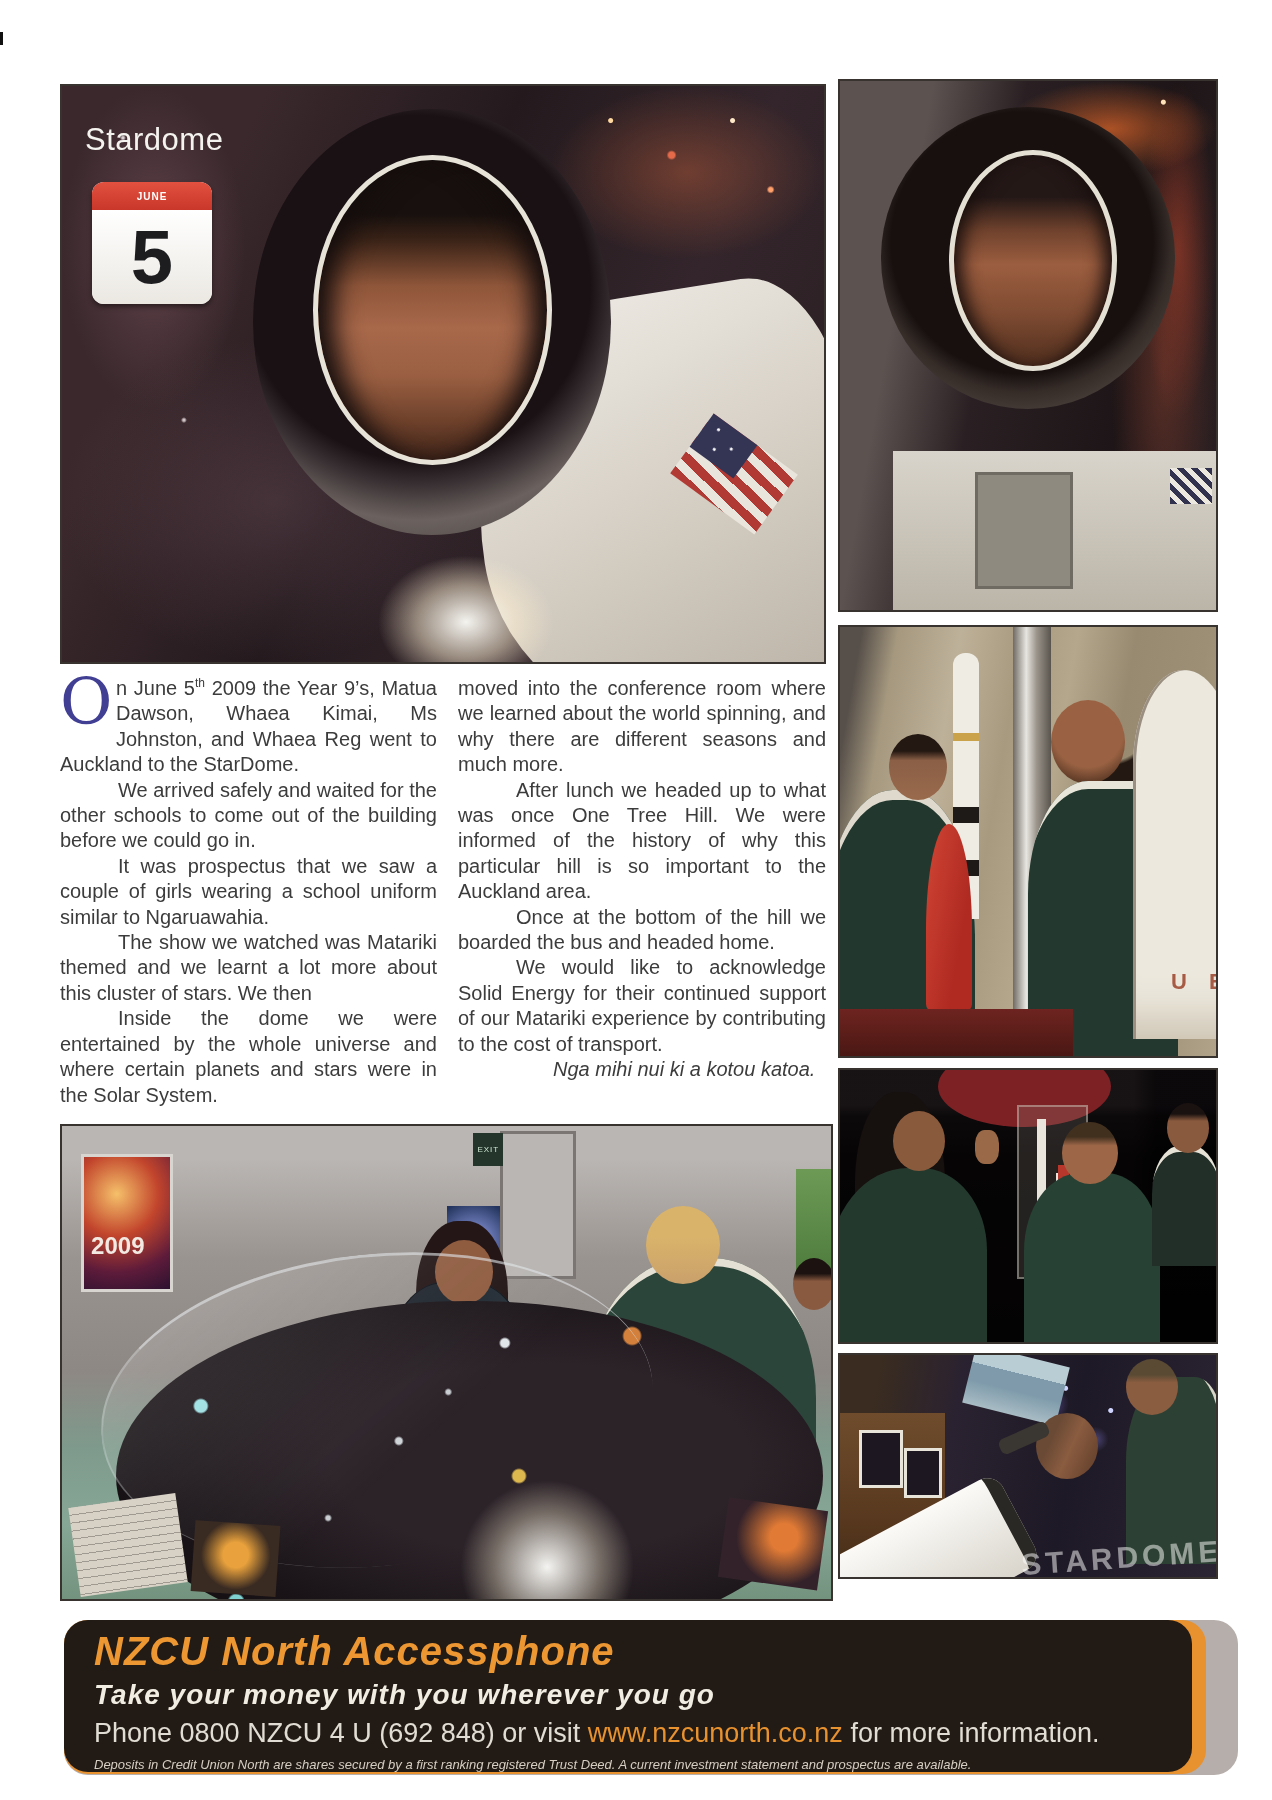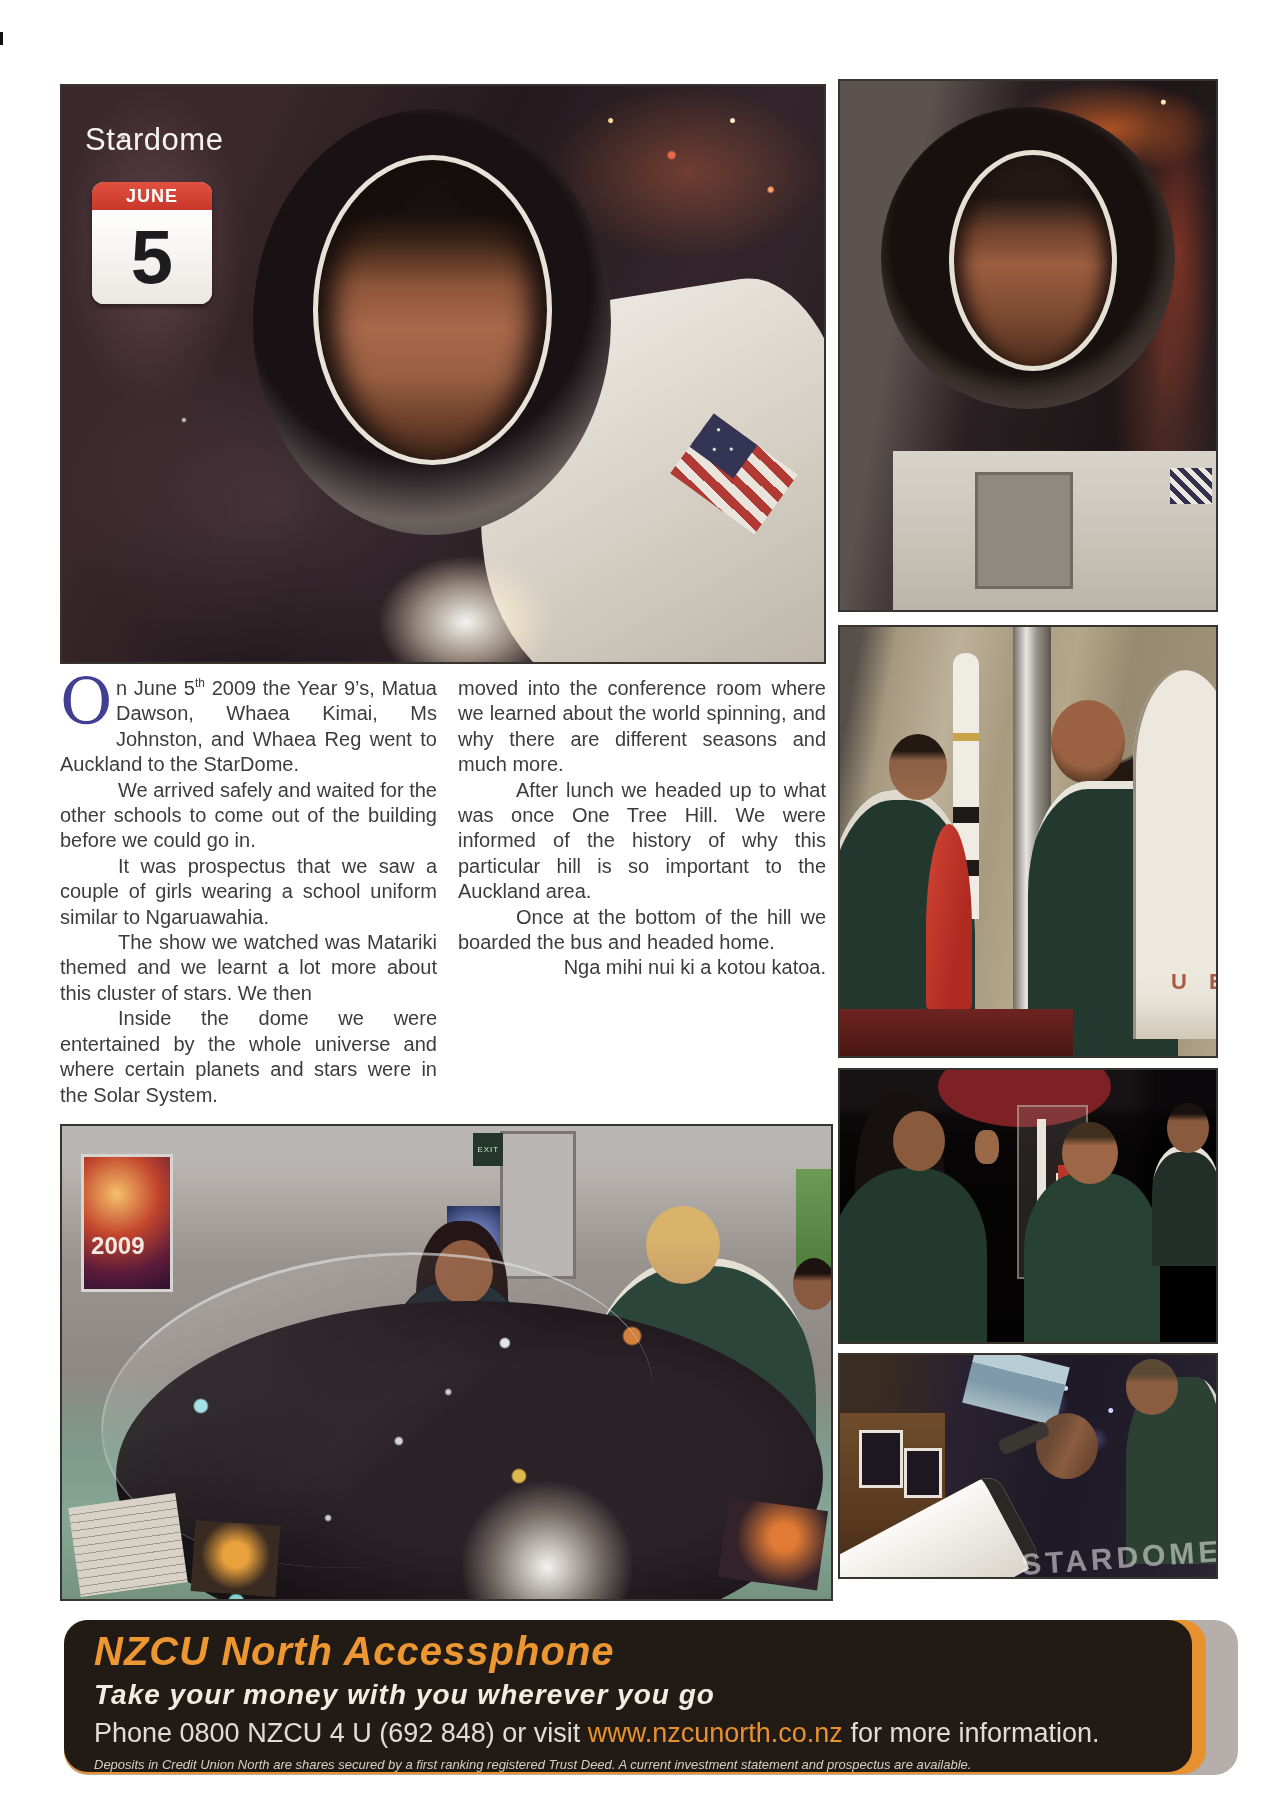--- a/index.html
+++ b/index.html
@@ -42,21 +42,21 @@
     background:linear-gradient(to bottom,#17100e 0 18%,#3c2418 27%,#8f563a 42%,#a8684a 56%,#9a5f42 72%,#6b3f2a 88%,#40251a);
     box-shadow:inset 34px 0 26px -18px #140d0d, inset -34px 0 26px -18px #140d0d;}
   .m-flare{left:37%;bottom:-9%;width:32%;height:32%;
     background:radial-gradient(closest-side, rgba(255,255,250,.95), rgba(255,240,210,.5) 40%, transparent 72%);}
 
   .page-title{position:absolute;left:85px;top:90px;font-size:31px;letter-spacing:.5px;
     color:#f5f3f0;font-weight:400;}
   .calendar{position:absolute;left:92px;top:150px;width:120px;height:122px;border-radius:12px;
     overflow:hidden;background:#fbfaf8;box-shadow:0 3px 5px rgba(0,0,0,.45);}
   .cal-month{height:28px;background:linear-gradient(#e2503f,#c8372a);color:#fff;
-    font-size:18px;font-weight:bold;letter-spacing:1px;text-align:center;line-height:29px;}
+    font-size:10px;font-weight:bold;letter-spacing:1px;text-align:center;line-height:29px;}
   .cal-day{height:94px;background:linear-gradient(#ffffff,#ebe8e2);color:#1d1d20;
     font-size:76px;font-weight:bold;text-align:center;line-height:94px;}
 
   
   .ph-boy{left:838px;top:47px;width:380px;height:533px;
     background-color:#231a1d;
     background-image:
       radial-gradient(circle 3px at 86% 4%, #ffe2b8 0 2px, transparent 3px),
       radial-gradient(circle 3px at 64% 10%, #ffc08a 0 2px, transparent 3px),
       radial-gradient(closest-side at 72% 9%, rgba(205,95,40,.8), transparent),
@@ -204,21 +204,21 @@
   
   .article{position:absolute;left:60px;top:644px;width:766px;}
   .col{position:absolute;top:0;text-align:justify;font-size:20px;line-height:25.4px;color:#3c3c3c;}
   .col1{left:0;width:377px;}
   .col2{left:398px;width:368px;}
   .col p{margin:0;text-indent:58px;}
   .col p.first{text-indent:0;}
   .dropcap{float:left;font-family:"DejaVu Serif",serif;font-size:64px;line-height:52px;
     width:56px;color:#413f94;text-indent:0;}
   .sup{vertical-align:super;font-size:12px;line-height:0;}
-  .closing{text-indent:0 !important;padding-left:95px;white-space:nowrap;text-align:right;}
+  .closing{text-indent:0 !important;padding-left:95px;white-space:nowrap;text-align:left;font-style:italic;}
 
   
   .ad-gray{position:absolute;left:64px;top:1588px;width:1174px;height:155px;border-radius:24px;
     background:#b5aeab;}
   .ad-orange{position:absolute;left:64px;top:1588px;width:1142px;height:154px;border-radius:24px;
     background:#e8912f;}
   .ad-dark{position:absolute;left:64px;top:1588px;width:1128px;height:152px;border-radius:24px;
     background:#221b15;padding:9px 0 0 30px;box-sizing:border-box;font-style:italic;}
   .ad-headline{font-size:40px;font-weight:bold;color:#ed9733;letter-spacing:1px;}
   .ad-tagline{margin-top:5px;font-size:28px;font-weight:bold;color:#f2ede2;letter-spacing:1px;}
@@ -321,20 +321,21 @@
       <p class="first"><span class="dropcap">O</span><span>n June 5</span><span class="sup">th</span><span> 2009 the Year 9’s, Matua Dawson, Whaea Kimai, Ms Johnston, and Whaea Reg went to Auckland to the StarDome.</span></p>
       <p>We arrived safely and waited for the other schools to come out of the building before we could go in.</p>
       <p>It was prospectus that we saw a couple of girls wearing a school uniform similar to Ngaruawahia.</p>
       <p>The show we watched was Matariki themed and we learnt a lot more about this cluster of stars.  We then</p>
       <p>Inside the dome we were entertained by the whole universe and where certain planets and stars were in the Solar System.</p>
     </div>
     <div class="col col2">
       <p class="first">moved into the conference room where we learned about the world spinning, and why there are different seasons and much more.</p>
       <p>After lunch we headed up to what was once One Tree Hill.  We were informed of the history of why this particular hill is so important to the Auckland area.</p>
       <p>Once at the bottom of the hill we boarded the bus and headed home.</p>
+      <p>We would like to acknowledge Solid Energy for their continued support of our Matariki experience by contributing to the cost of transport.</p>
       <p class="closing">Nga mihi nui ki a kotou katoa.</p>
     </div>
   </div>
 
   <div class="ad-gray"></div>
   <div class="ad-orange"></div>
   <div class="ad-dark">
     <div class="ad-headline">NZCU North Accessphone</div>
     <div class="ad-tagline">Take your money with you wherever you go</div>
     <div class="ad-phone"><span>Phone 0800 NZCU 4 U (692 848) or visit </span><span class="ad-link">www.nzcunorth.co.nz</span><span> for more information.</span></div>

